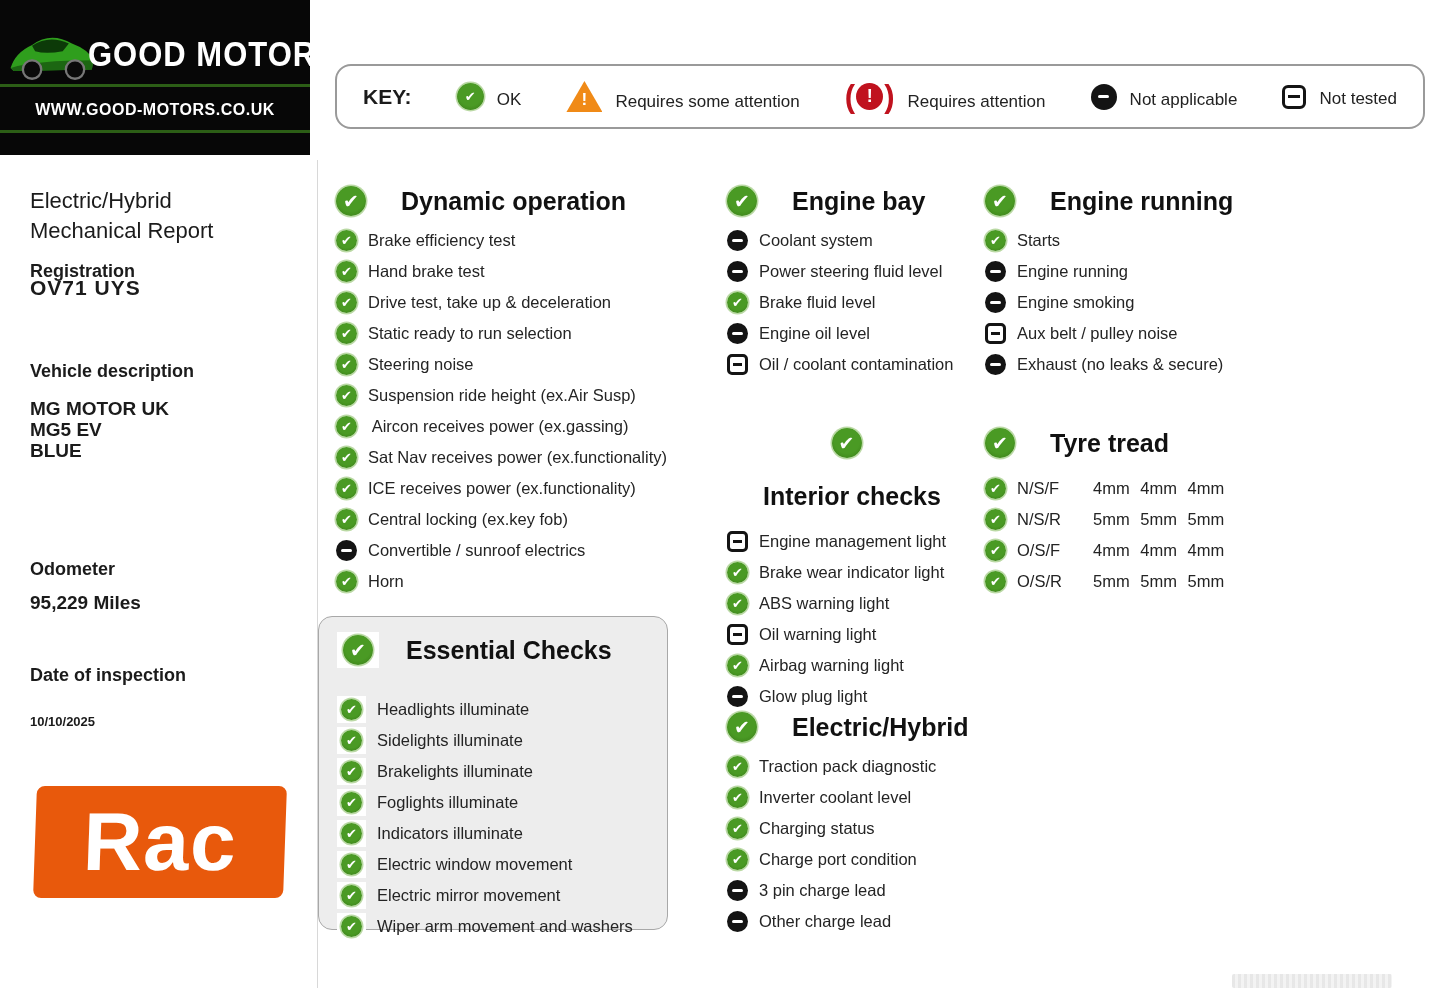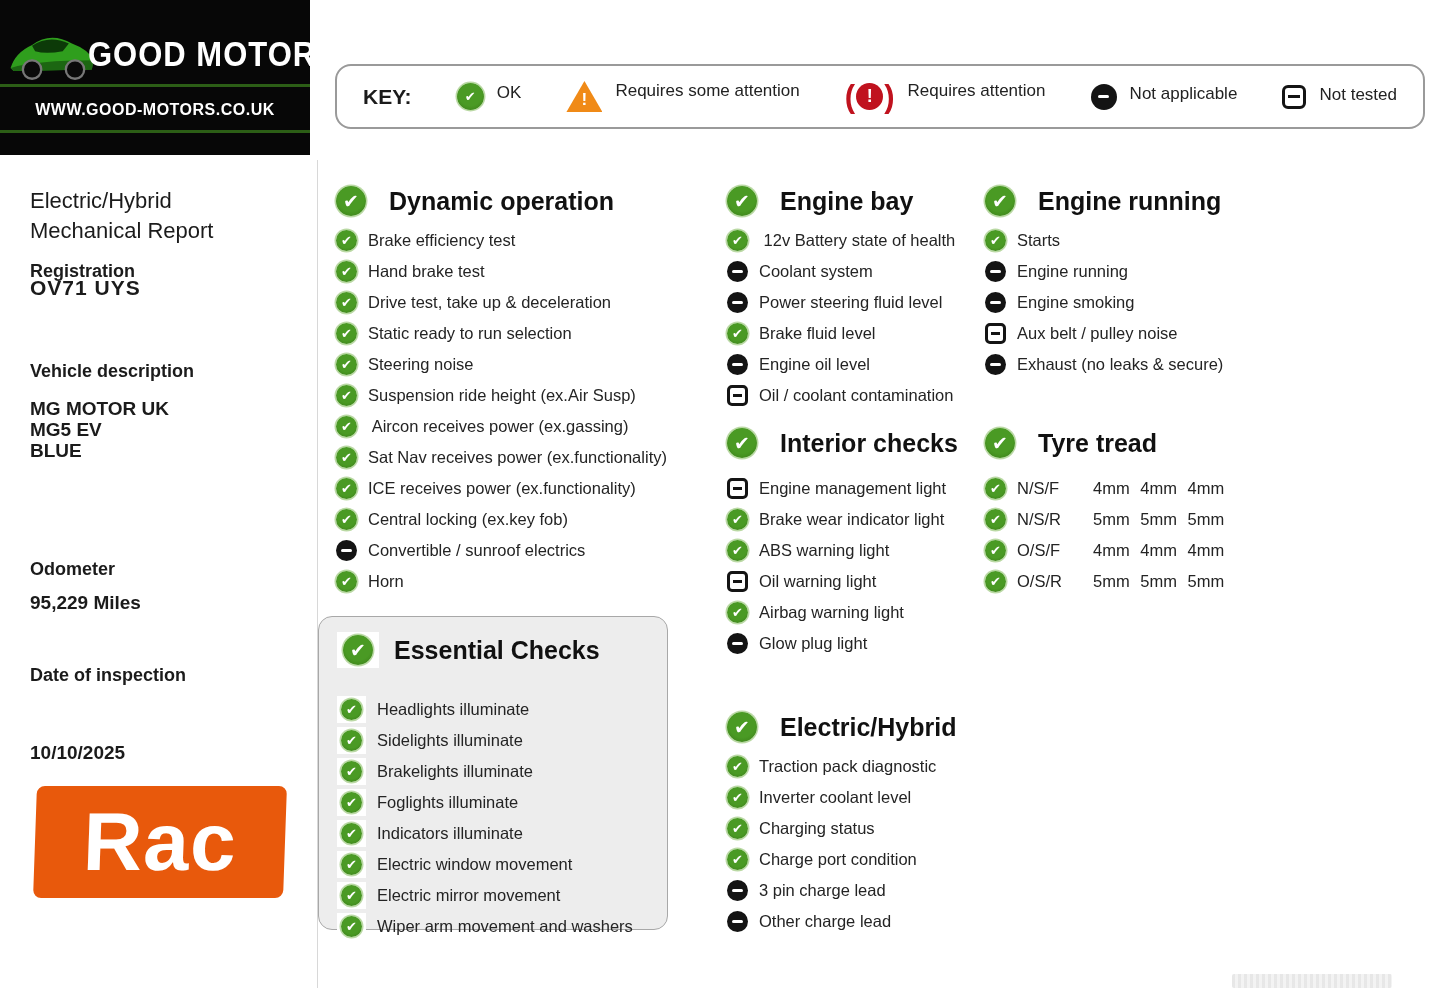--- a/index.html
+++ b/index.html
@@ -13,21 +13,21 @@
   .logo-line{position:absolute;left:0;width:310px;height:3px;background:#2c5e16;}
   .logo-site{position:absolute;left:0;top:101px;width:310px;text-align:center;color:#fff;
     font-weight:700;font-size:16px;letter-spacing:.5px;}
   .car-svg{position:absolute;left:6px;top:20px;}
 
   
   .key-bar{position:absolute;left:335px;top:64px;width:1090px;height:65px;border:2px solid #9a9a9a;
     border-radius:16px;display:flex;align-items:center;padding:0 26px;box-sizing:border-box;
     justify-content:space-between;background:#fff;}
   .key-label{font-weight:800;font-size:21px;}
-  .key-item{display:flex;align-items:flex-start;gap:13px;font-size:17px;color:#222;}
+  .key-item{display:flex;align-items:flex-end;gap:13px;font-size:17px;color:#222;}
 
   
   .st{width:21px;height:21px;border-radius:50%;display:inline-flex;align-items:center;
     justify-content:center;flex:none;box-sizing:border-box;}
   .st-ok{background:radial-gradient(circle at 50% 42%,#4a9a24 55%,#387a16 100%);
     box-shadow:0 0 0 1.5px rgba(130,185,90,.55);}
   .st-ok::after{content:"✔";color:#fff;font-size:13px;font-weight:700;line-height:1;}
   .st-na{background:#141414;}
   .st-na::after{content:"";width:11px;height:3px;background:#fff;border-radius:2px;}
   .st-nt{background:#fff;border:3px solid #141414;border-radius:5px;}
@@ -50,46 +50,46 @@
   .sb{position:absolute;left:30px;}
   .sb-title{top:186px;width:250px;font-weight:400;font-size:22px;line-height:30px;}
   .sb-label{font-weight:700;font-size:18px;}
   .sb-reg-label{top:261px;}
   .sb-reg{top:276px;font-weight:700;font-size:21px;letter-spacing:1px;}
   .sb-veh-label{top:361px;}
   .sb-veh{top:398px;font-weight:700;font-size:19px;line-height:21px;}
   .sb-odo-label{top:559px;}
   .sb-odo{top:592px;font-weight:700;font-size:19px;}
   .sb-date-label{top:665px;}
-  .sb-date{top:742px;font-weight:700;font-size:19px;}
+  .sb-date{top:714px;font-weight:700;font-size:13px;}
   .rac{position:absolute;left:35px;top:786px;width:250px;height:112px;background:#e8590c;
     border-radius:8px;display:flex;align-items:center;justify-content:center;color:#fff;
     font-weight:800;font-size:82px;letter-spacing:1px;transform:skewX(-2deg);}
 
   .v-divider{position:absolute;left:317px;top:160px;width:1px;height:828px;background:#d8d8d8;}
 
   
   .sec{position:absolute;}
-  .sec-head{display:flex;align-items:center;gap:12px;margin-bottom:9px;}
+  .sec-head{display:flex;align-items:center;gap:24px;margin-bottom:9px;}
   .sec-title{margin:0;font-size:25px;font-weight:800;color:#111;white-space:nowrap;}
   .rows{display:flex;flex-direction:column;}
   .row{display:flex;align-items:center;height:31px;}
   .st-wrap{display:inline-flex;align-items:center;justify-content:center;margin-right:11px;}
   .row-label{font-size:16.5px;color:#242424;white-space:pre;}
   .row-vals{font-size:16.5px;color:#242424;word-spacing:6px;white-space:pre;}
 
   .sec-dynamic{left:336px;top:186px;width:360px;}
   .sec-essential{left:318px;top:616px;width:350px;height:314px;background:#ededed;
     border:1.5px solid #a8a8a8;border-radius:14px;box-sizing:border-box;padding:15px 0 0 18px;}
   .sec-essential .sec-head{margin-bottom:26px;}
   .sec-essential .st-wrap{background:#fff;padding:3px 4px;}
   .sec-essential .sec-head .st-wrap{background:#fff;padding:3px 6px;margin-right:3px;}
   .sec-enginebay{left:727px;top:186px;width:250px;}
   .sec-interior{left:727px;top:428px;width:250px;}
-  .sec-interior .sec-head{margin-bottom:15px;}
+  .sec-interior .sec-head{margin-bottom:15px;flex-direction:column;}
   .sec-electrichybrid{left:727px;top:712px;width:250px;}
   .sec-enginerunning{left:985px;top:186px;width:280px;}
   .sec-tyretread{left:985px;top:428px;width:280px;}
   .sec-tyretread .sec-head{margin-bottom:15px;}
   .sec-tyretread .row-label{width:76px;}
 
   .watermark{position:absolute;left:1232px;top:974px;width:160px;height:14px;opacity:.14;
     background:repeating-linear-gradient(90deg,#555 0 3px,#aaa 3px 6px);border-radius:2px;}
 </style>
 </head>
@@ -338,27 +338,20 @@
 
   <section class="sec sec-enginebay">
     <div class="sec-head">
       <span class="st-wrap">
           <span class="st st-big st-ok"></span>
         </span>
       <h2 class="sec-title">Engine bay</h2>
     </div>
     <div class="rows">
 
-        <div class="row">
-          <span class="st-wrap">
-            <span class="st st-ok"></span>
-          </span>
-          <span class="row-label"> 12v Battery state of health</span>
-          <span class="row-vals"></span>
-        </div>
 
         <div class="row">
           <span class="st-wrap">
             <span class="st st-na"></span>
           </span>
           <span class="row-label">Coolant system</span>
           <span class="row-vals"></span>
         </div>
 
         <div class="row">

